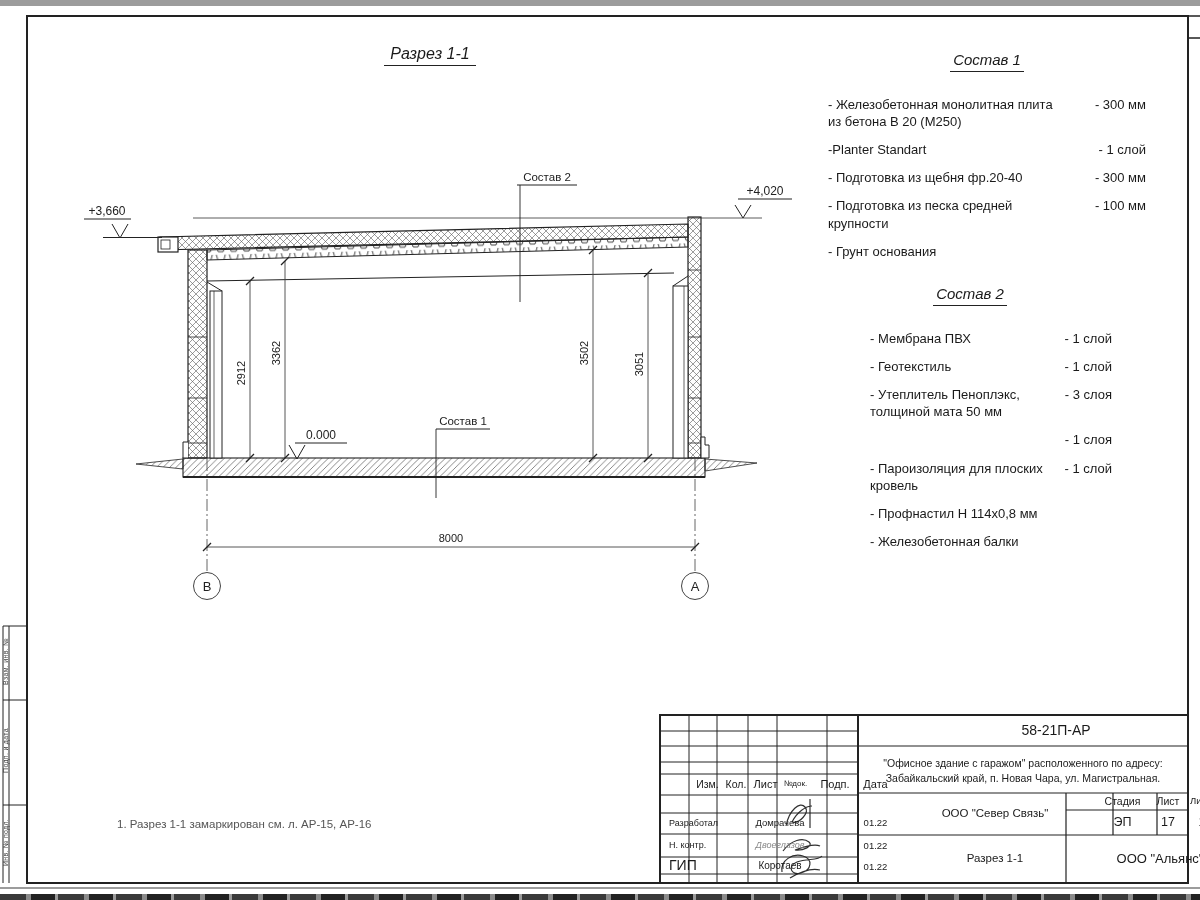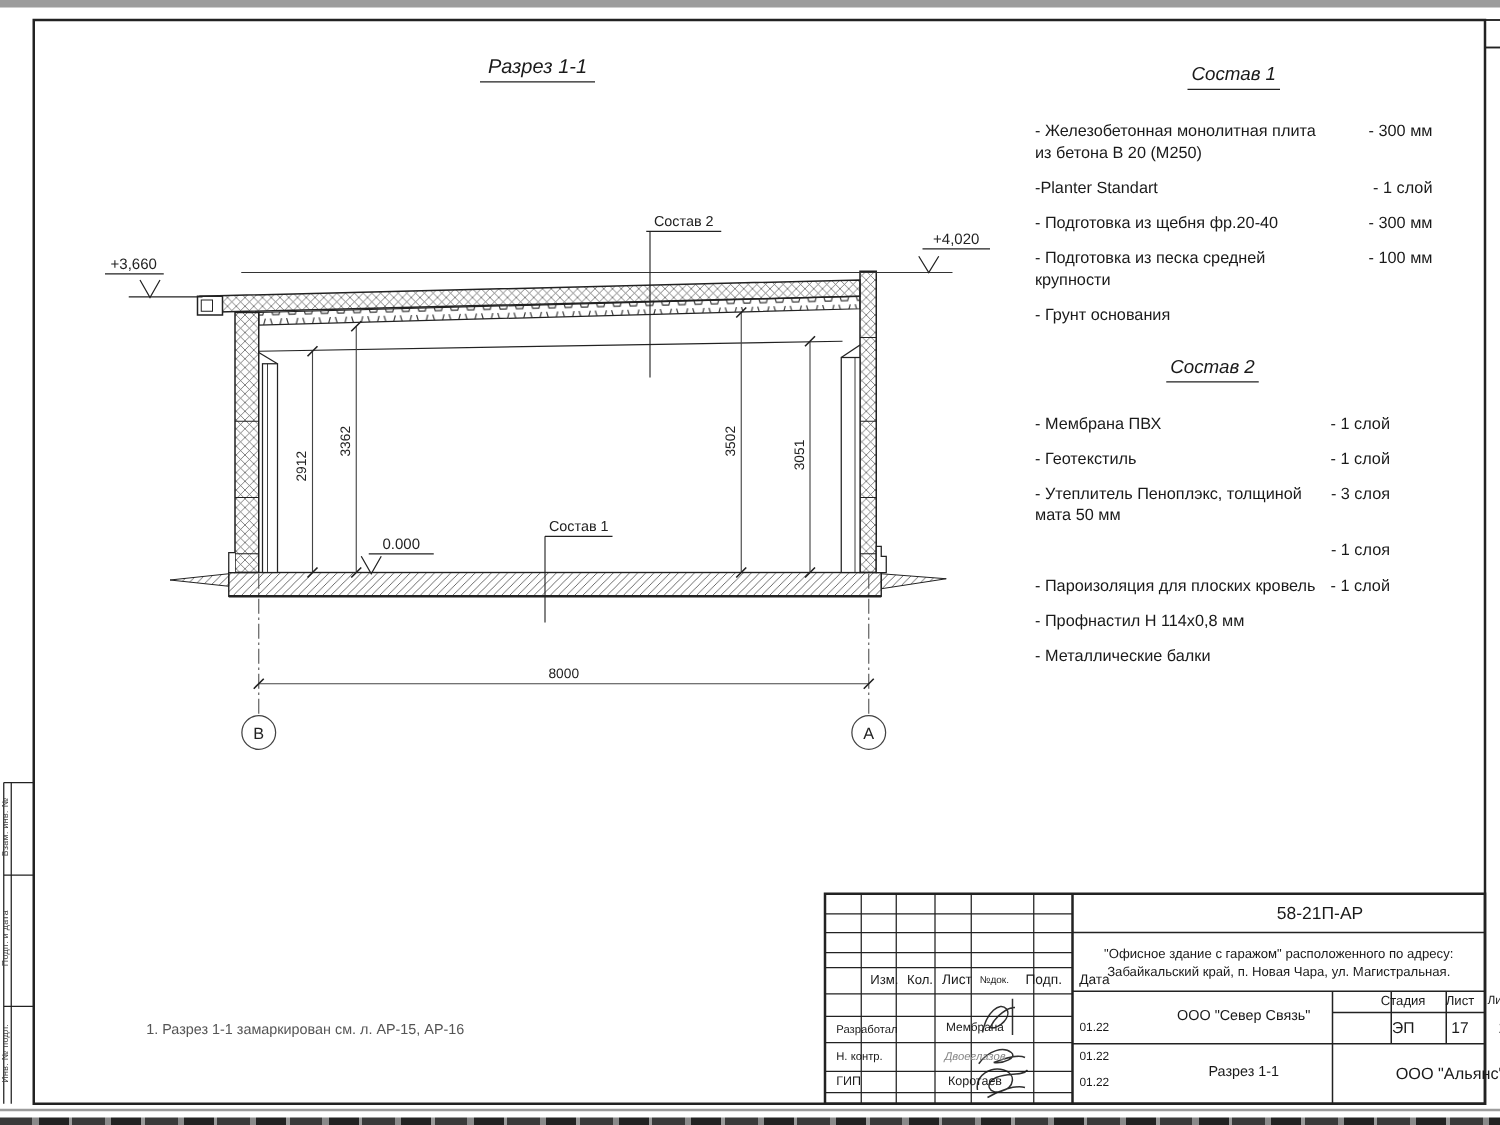--- a/index.html
+++ b/index.html
@@ -13,21 +13,21 @@
   .scan-bottom-strip{left:0;top:894px;width:1200px;height:6px;
     background:repeating-linear-gradient(90deg,#3a3a3a 0 26px,#8a8a8a 26px 31px,#222 31px 55px,#9a9a9a 55px 58px);}
   .view-title{left:330px;top:45px;width:200px;text-align:center;font-size:16px;font-style:italic;}
   .view-title span{display:inline-block;border-bottom:1.4px solid #222;padding:0 6px 2px;}
   
   .sostav{line-height:1.32;font-size:13px;}
   .sostav-title{text-align:center;font-size:15px;font-style:italic;margin-bottom:24px;}
   .sostav-title span{display:inline-block;border-bottom:1.4px solid #222;padding:0 3px 1px;}
   .sostav-row{display:flex;align-items:flex-start;margin-bottom:11px;}
   .sostav-label{width:238px;}
-  .s2 .sostav-label{width:230px;}
+  .s2 .sostav-label{width:230px;margin-left:42px;}
   .sostav-value{flex:1;text-align:right;white-space:nowrap;}
   
   .note{left:117px;top:818px;font-size:11.5px;color:#555;}
   
   .tb{display:flex;align-items:center;justify-content:center;text-align:center;line-height:1.35;padding-left:33px;}
   .tb-left{justify-content:flex-start;padding-left:8px;box-sizing:border-box;}
   .gray{color:#888;font-style:italic;}
   
   .margin-label{left:-25px;width:60px;text-align:center;transform:rotate(-90deg);
     font-size:7px;color:#444;letter-spacing:.3px;}
@@ -202,21 +202,21 @@
     </div>
     <div class="sostav-row">
       <div class="sostav-label">- Пароизоляция для плоских кровель</div>
       <div class="sostav-value">- 1 слой</div>
     </div>
     <div class="sostav-row">
       <div class="sostav-label">- Профнастил Н 114х0,8 мм</div>
       <div class="sostav-value"></div>
     </div>
     <div class="sostav-row">
-      <div class="sostav-label">- Металлические балки</div>
+      <div class="sostav-label">- Железобетонная балки</div>
       <div class="sostav-value"></div>
     </div>
   </div>
 
   <div class="abs note">1. Разрез 1-1 замаркирован см. л. АР-15, АР-16</div>
 
   <div class="abs margin-label" style="top:658px">Взам. инв. №</div>
   <div class="abs margin-label" style="top:747px">Подп. и дата</div>
   <div class="abs margin-label" style="top:839px">Инв. № подл.</div>
 
@@ -227,28 +227,28 @@
   </div>
 
   <div class="abs tb" style="left:660px;top:774px;width:29px;height:21px;font-size:10.5px">Изм.</div>
   <div class="abs tb" style="left:689px;top:774px;width:28px;height:21px;font-size:10.5px">Кол.</div>
   <div class="abs tb" style="left:717px;top:774px;width:31px;height:21px;font-size:11px">Лист</div>
   <div class="abs tb" style="left:748px;top:774px;width:29px;height:21px;font-size:8px">№док.</div>
   <div class="abs tb" style="left:777px;top:774px;width:50px;height:21px;font-size:11px">Подп.</div>
   <div class="abs tb" style="left:827px;top:774px;width:31px;height:21px;font-size:11px">Дата</div>
 
   <div class="abs tb tb-left" style="left:661px;top:813px;width:56px;height:21px;font-size:9px">Разработал</div>
-  <div class="abs tb" style="left:717px;top:813px;width:60px;height:21px;font-size:9.5px">Мембрана</div>
+  <div class="abs tb" style="left:717px;top:813px;width:60px;height:21px;font-size:9.5px">Домрачева</div>
   <div class="abs tb" style="left:827px;top:813px;width:31px;height:21px;font-size:9.5px">01.22</div>
 
   <div class="abs tb tb-left" style="left:661px;top:836px;width:56px;height:19px;font-size:9px">Н. контр.</div>
   <div class="abs tb gray" style="left:717px;top:836px;width:60px;height:19px;font-size:9px">Двоеглазов</div>
   <div class="abs tb" style="left:827px;top:838px;width:31px;height:17px;font-size:9.5px">01.22</div>
 
-  <div class="abs tb tb-left" style="left:661px;top:857px;width:56px;height:17px;font-size:10px">ГИП</div>
+  <div class="abs tb tb-left" style="left:661px;top:857px;width:56px;height:17px;font-size:14px">ГИП</div>
   <div class="abs tb" style="left:717px;top:857px;width:60px;height:17px;font-size:10px">Коротаев</div>
   <div class="abs tb" style="left:827px;top:859px;width:31px;height:17px;font-size:9.5px">01.22</div>
 
   <div class="abs tb" style="left:858px;top:795px;width:208px;height:38px;font-size:11.5px">ООО "Север Связь"</div>
   <div class="abs tb" style="left:858px;top:835px;width:208px;height:48px;font-size:11.5px">Разрез 1-1</div>
   <div class="abs tb" style="left:1066px;top:835px;width:122px;height:48px;font-size:13px">ООО "Альянс"</div>
 
   <div class="abs tb" style="left:1066px;top:793px;width:47px;height:17px;font-size:10.5px">Стадия</div>
   <div class="abs tb" style="left:1113px;top:793px;width:44px;height:17px;font-size:10.5px">Лист</div>
   <div class="abs tb" style="left:1157px;top:793px;width:31px;height:17px;font-size:9.5px;overflow:hidden">Листов</div>

